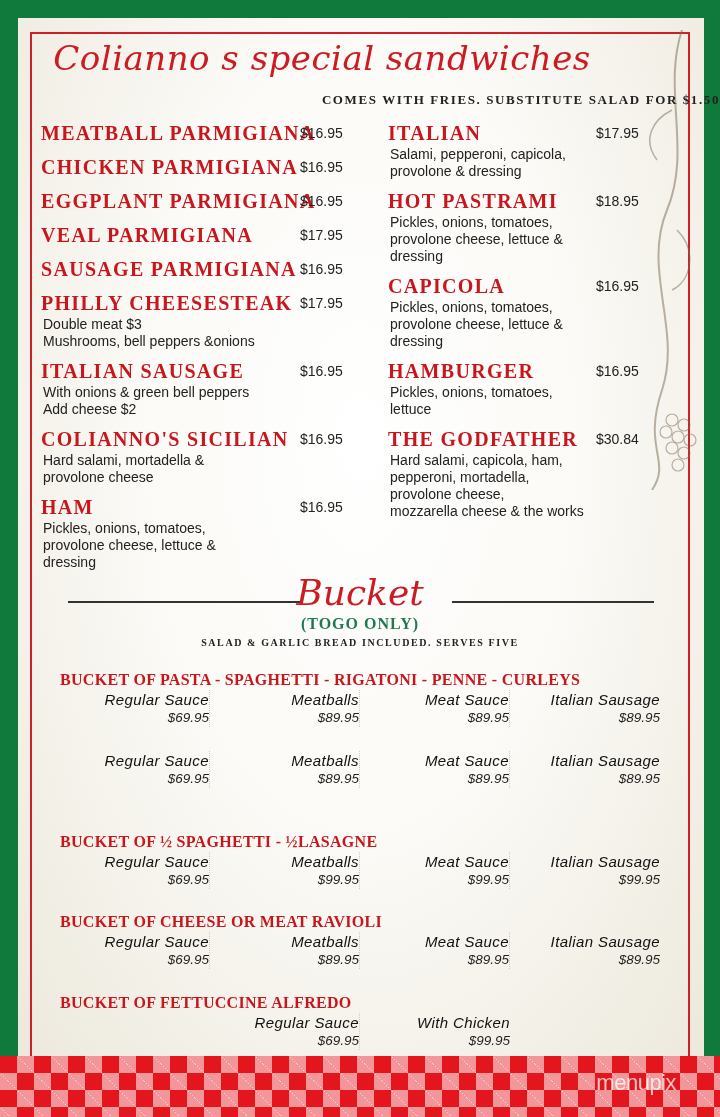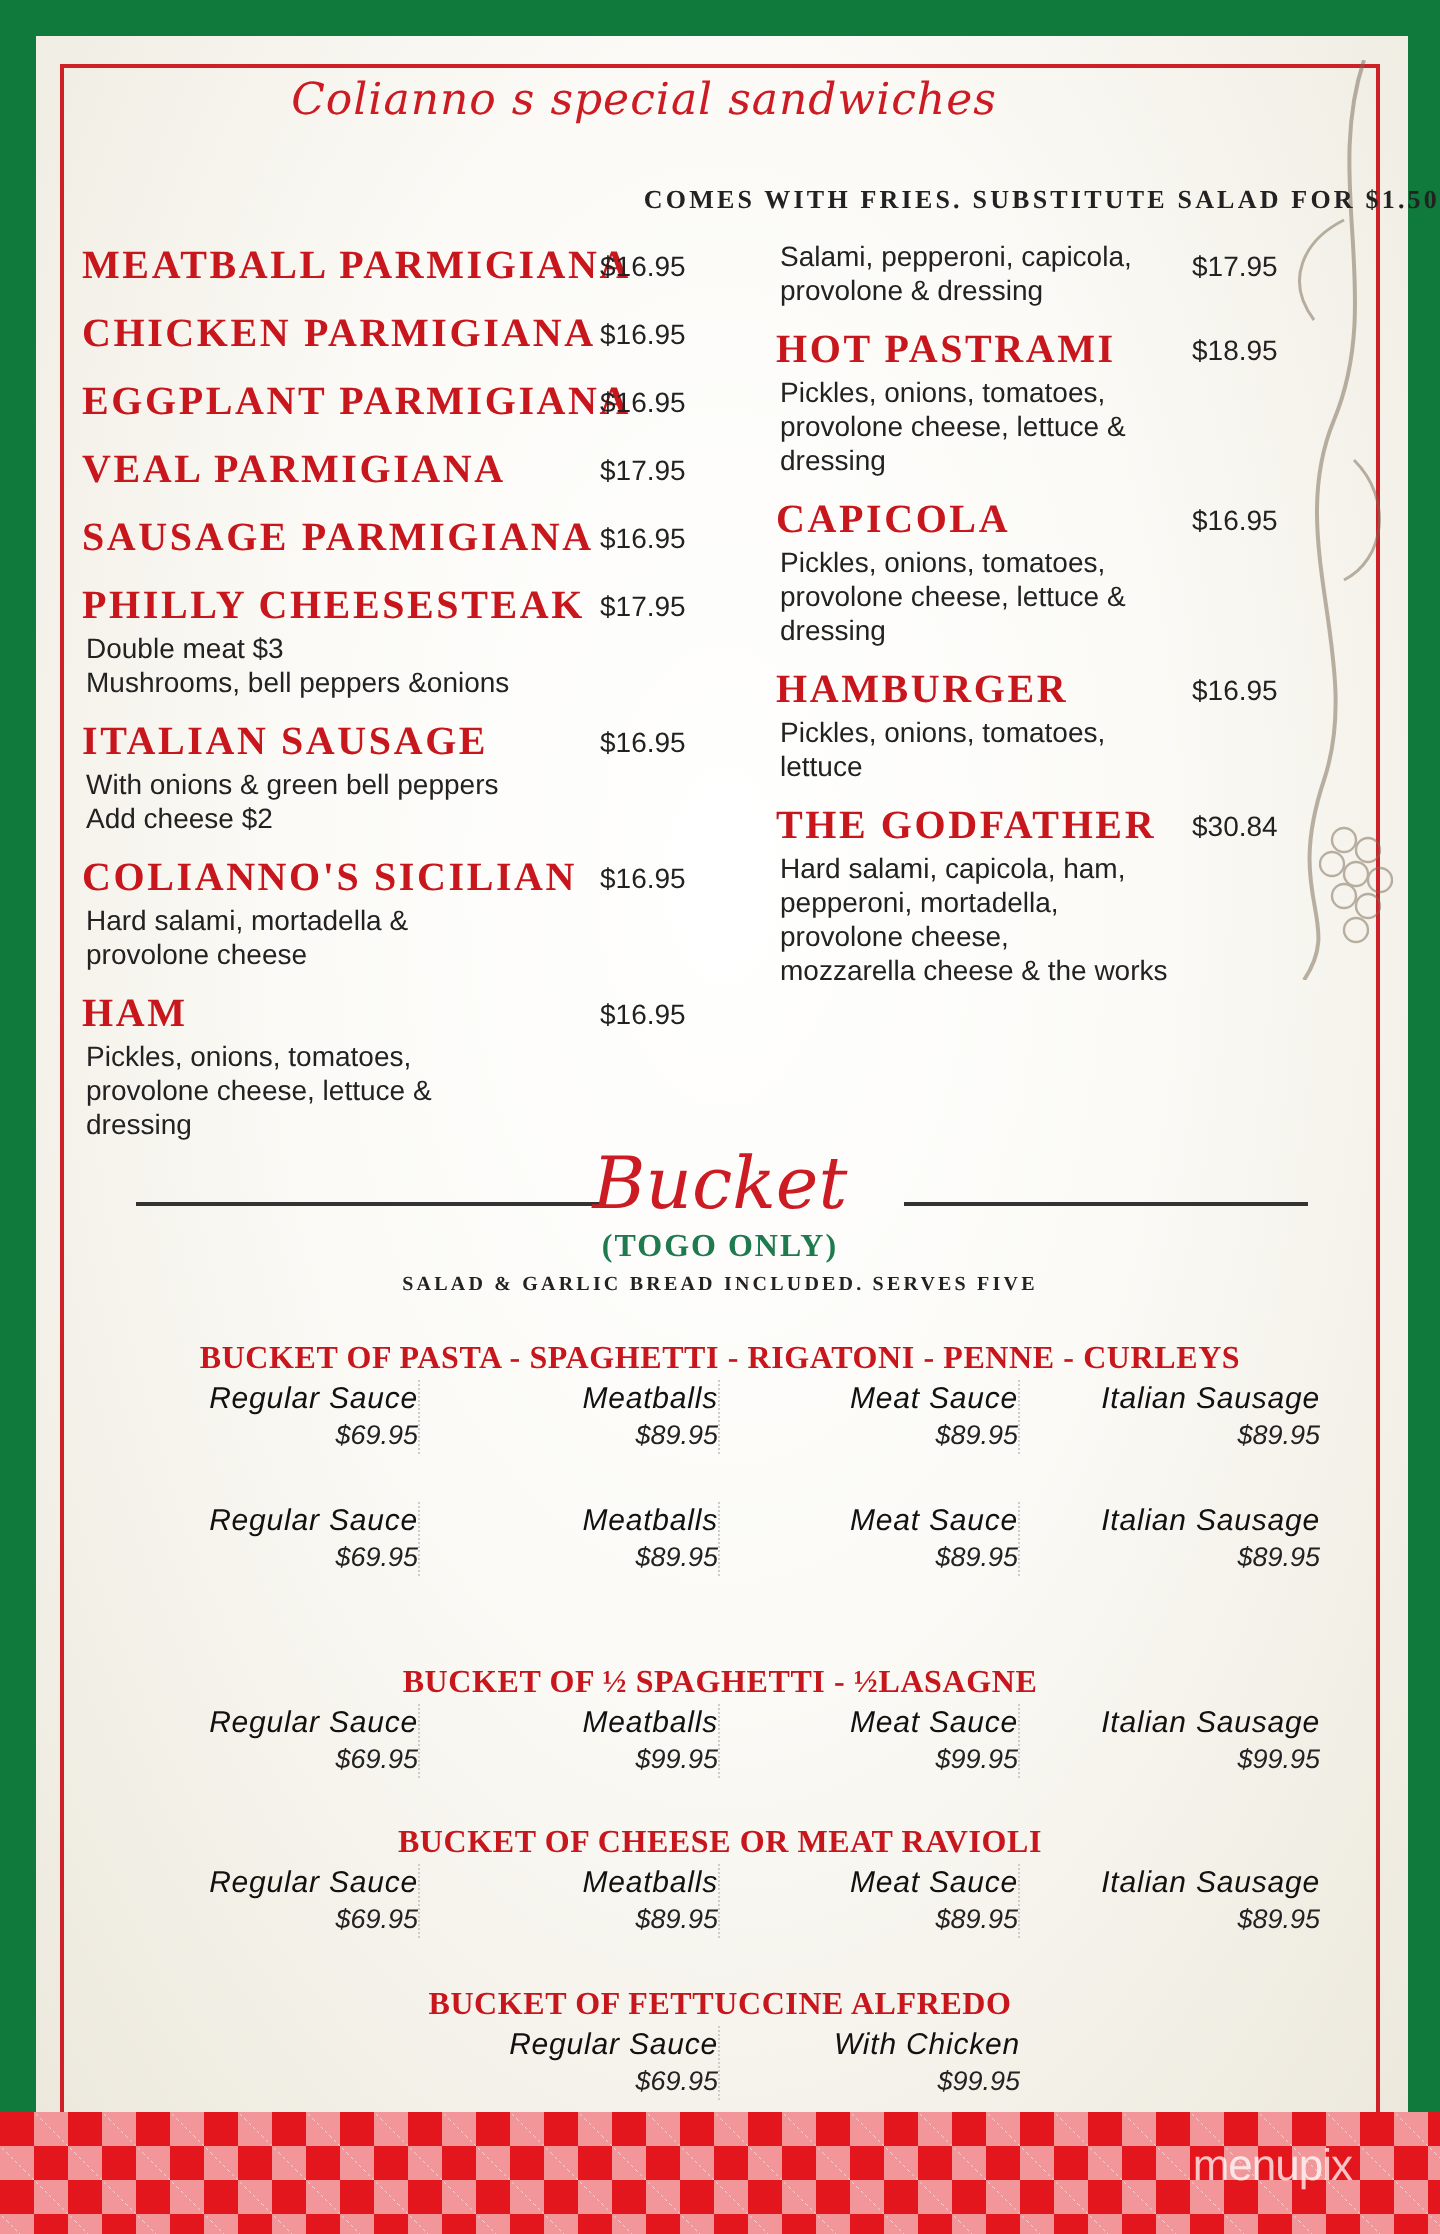--- a/index.html
+++ b/index.html
@@ -17,21 +17,21 @@
     position: absolute; left: 30px; top: 32px; width: 660px; height: 1040px;
     border: 2px solid #cf2027; border-bottom: none;
   }
   .vine {
     position: absolute; right: 18px; top: 30px; width: 80px; height: 460px;
     opacity: 0.5;
   }
   .title {
     position: absolute; left: 0; width: 644px; top: 38px; text-align: center;
     font-family: "DejaVu Serif", serif; font-style: italic;
-    color: #cc1b22; font-size: 22px; letter-spacing: 0.5px;
+    color: #cc1b22; font-size: 34px; letter-spacing: 0.5px;
   }
   .subtitle {
     position: absolute; left: 0; width: 720px; top: 92px; text-align: right;
     font-family: "Liberation Serif", serif; font-weight: bold;
     font-size: 13px; letter-spacing: 1.6px; color: #222;
   }
   .col { position: absolute; top: 120px; }
   .col.left { left: 41px; width: 315px; }
   .col.right { left: 388px; width: 264px; }
   .item { position: relative; margin-bottom: 8px; }
@@ -63,21 +63,21 @@
   }
   .serves {
     position: absolute; top: 637px; left: 0; width: 720px; text-align: center;
     font-family: "Liberation Serif", serif; font-weight: bold; color: #222;
     font-size: 10px; letter-spacing: 1.6px;
   }
   .bucket {
     position: absolute; left: 60px; width: 600px;
   }
   .bucket-name {
-    text-align: center; font-family: "Liberation Serif", serif; font-weight: bold;
+    font-family: "Liberation Serif", serif; font-weight: bold;
     color: #c8161d; font-size: 16px; letter-spacing: 0.3px; line-height: 20px;
   }
   .opts { display: flex; justify-content: center; }
   .opt {
     width: 150px; text-align: right;
     border-right: 1px dotted #ccc;
     font-style: italic;
   }
   .opt:last-child { border-right: none; }
   .opt-label { font-size: 15px; color: #111; line-height: 19px; letter-spacing: 0.4px; }
@@ -164,20 +164,21 @@
       <div class="item-name">HAM</div>
       <div class="item-price">$16.95</div>
       <div class="item-desc">Pickles, onions, tomatoes,
 provolone cheese, lettuce &amp;
 dressing</div>
     </div>
 </div>
 
 <div class="col right">
   <div class="item">
+      <div class="item-name">ITALIAN</div>
       <div class="item-price">$17.95</div>
       <div class="item-desc">Salami, pepperoni, capicola,
 provolone &amp; dressing</div>
     </div>
   <div class="item">
       <div class="item-name">HOT PASTRAMI</div>
       <div class="item-price">$18.95</div>
       <div class="item-desc">Pickles, onions, tomatoes,
 provolone cheese, lettuce &amp;
 dressing</div>

